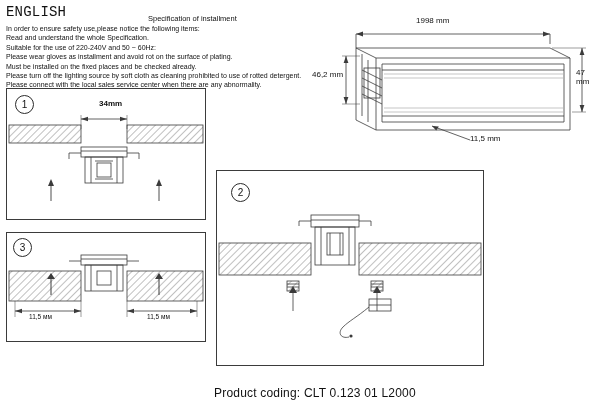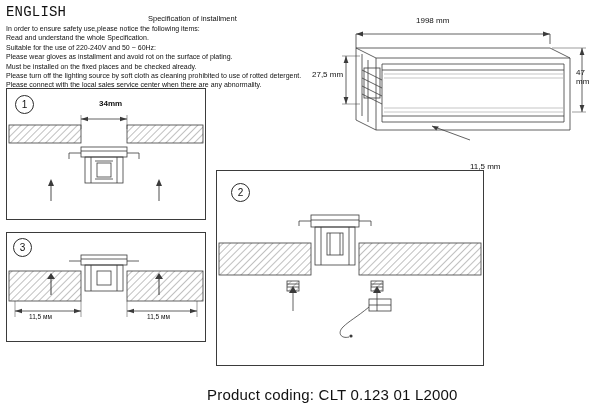--- a/index.html
+++ b/index.html
@@ -20,21 +20,21 @@
   
   .box{border:1px solid #3b3b3b;box-sizing:border-box;}
   .circnum{
     width:17px;height:17px;border:1px solid #2b2b2b;border-radius:50%;
     display:flex;align-items:center;justify-content:center;
     font-size:10px;background:#fff;
   }
   .dim-label{font-size:8px;}
   .small-dim{font-size:6.5px;}
   .code{
-    left:207px;top:386px;font-size:15px;letter-spacing:.2px;
+    left:214px;top:386px;font-size:12px;letter-spacing:.2px;
   }
   svg{display:block;overflow:visible;}
 </style>
 </head>
 <body>
 
 <div class="abs lang">ENGLISH</div>
 <div class="abs spec-title">Specification of installment</div>
 
 <div class="abs instr">
@@ -101,22 +101,22 @@
       <line x1="22" y1="48" x2="40" y2="48" stroke-width="0.5"></line>
       <line x1="22" y1="96" x2="40" y2="96" stroke-width="0.5"></line>
 
       <line x1="112" y1="118" x2="150" y2="132"></line>
       <path d="M112 118 l6.8 0.6 l-2.6 3.8 z" fill="#3b3b3b" stroke="none"></path>
     </g>
   </svg>
 
   <div class="abs dim-label" style="left:96px;top:8px;">1998 mm</div>
   <div class="abs dim-label" style="left:256px;top:60px;">47 mm</div>
-  <div class="abs dim-label" style="left:-8px;top:62px;">27,5 mm</div>
-  <div class="abs dim-label" style="left:150px;top:126px;margin-top:28px;">11,5 mm</div>
+  <div class="abs dim-label" style="left:-8px;top:62px;">46,2 mm</div>
+  <div class="abs dim-label" style="left:150px;top:126px;">11,5 mm</div>
 </div>
 
 <div class="abs box" style="left:6px;top:88px;width:200px;height:132px;">
   <div class="abs circnum" style="left:8px;top:6px;">1</div>
 
   <svg class="abs" style="left:0;top:0;" width="198" height="130" viewBox="0 0 198 130">
 
     <defs>
       <pattern id="hatch1" width="5" height="5" patternTransform="rotate(45)" patternUnits="userSpaceOnUse">
         <line x1="0" y1="0" x2="0" y2="5" stroke="#4a4a4a" stroke-width="0.7"></line>

